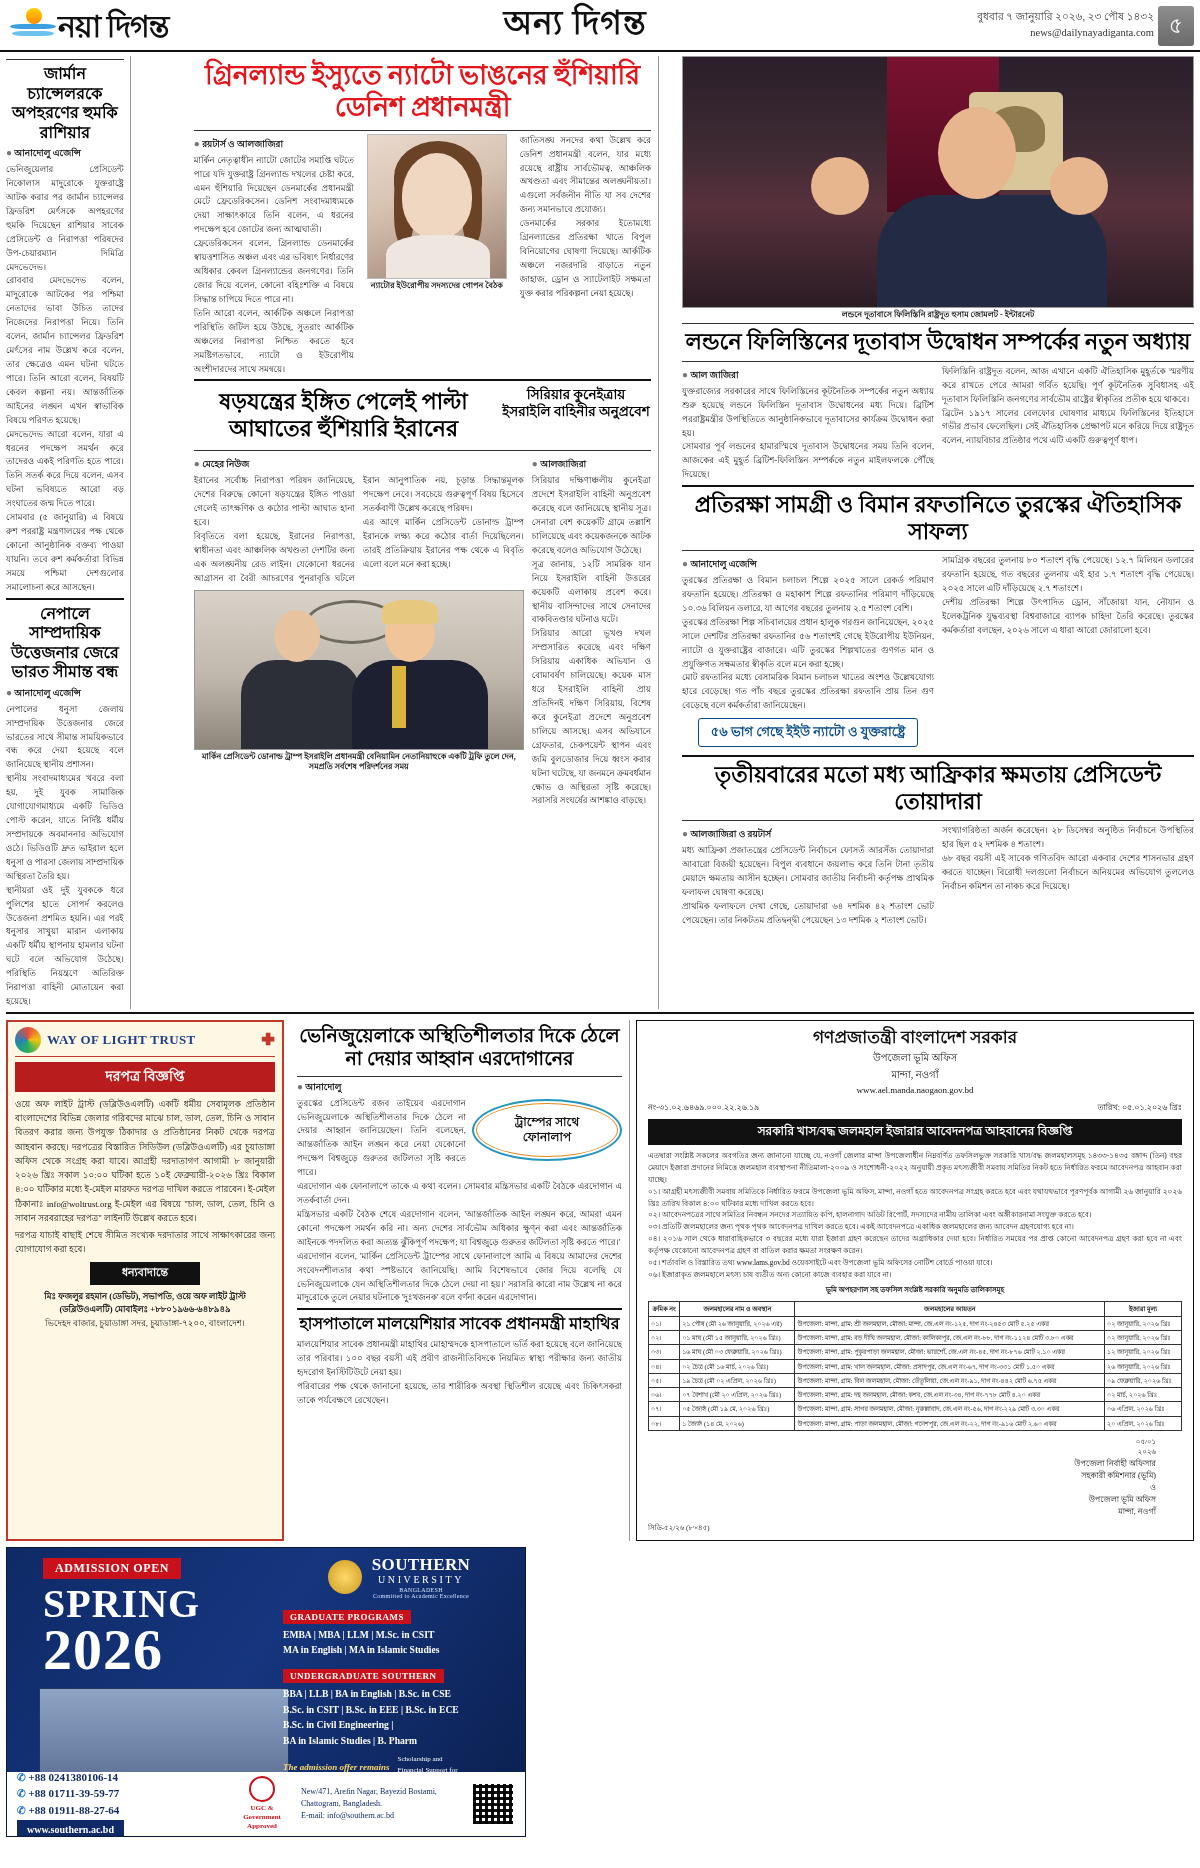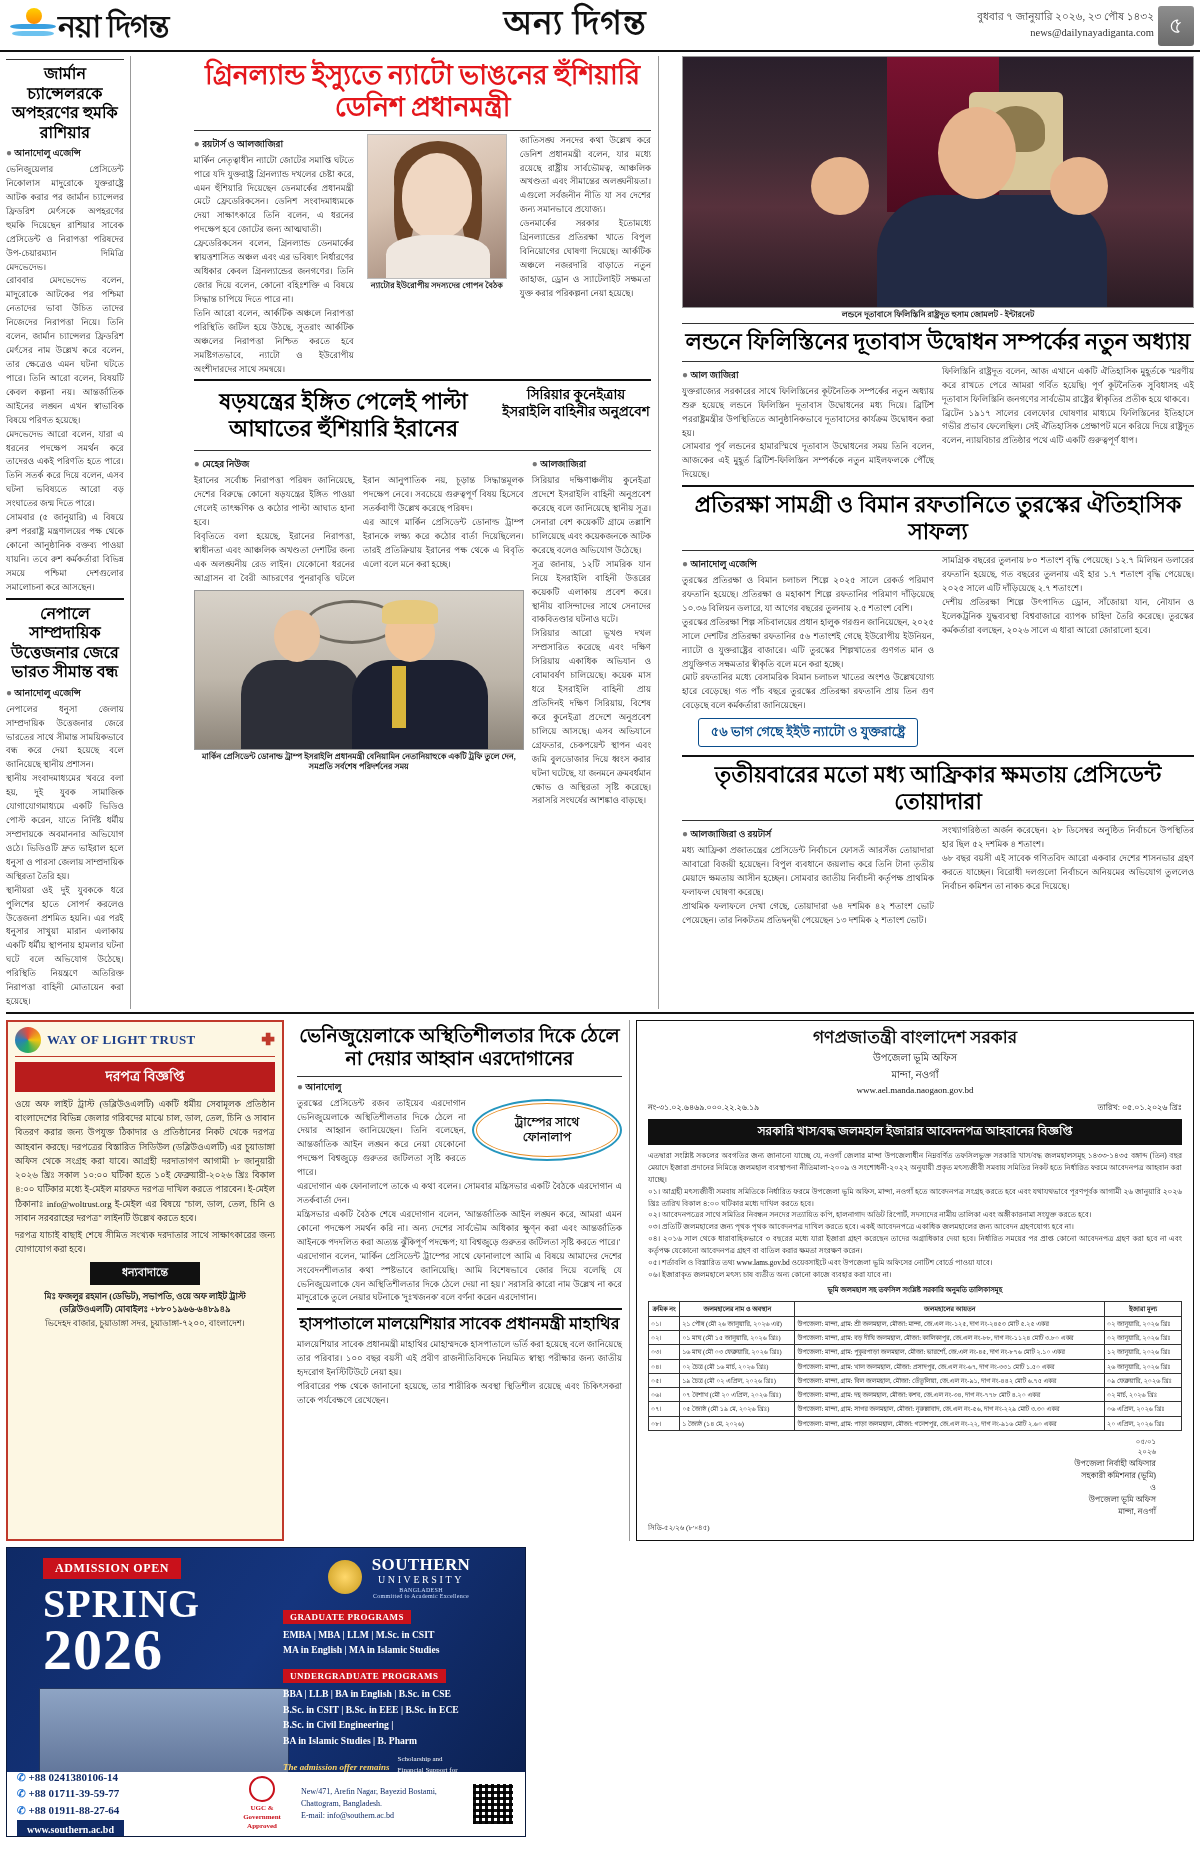--- a/index.html
+++ b/index.html
@@ -423,21 +423,21 @@
           <span>তারিখ: ০৫.০১.২০২৬ খ্রিঃ</span>
         </div>
         <div class="gov-strip">সরকারি খাস/বদ্ধ জলমহাল ইজারার আবেদনপত্র আহবানের বিজ্ঞপ্তি</div>
         <div class="gov-body" style="white-space:pre-line;">এতদ্বারা সংশ্লিষ্ট সকলের অবগতির জন্য জানানো যাচ্ছে যে, নওগাঁ জেলার মান্দা উপজেলাধীন নিম্নবর্ণিত তফসিলভুক্ত সরকারি খাস/বদ্ধ জলমহালসমূহ ১৪৩৩-১৪৩৫ বঙ্গাব্দ (তিন) বছর মেয়াদে ইজারা প্রদানের নিমিত্তে জলমহাল ব্যবস্থাপনা নীতিমালা-২০০৯ ও সংশোধনী-২০২২ অনুযায়ী প্রকৃত মৎস্যজীবী সমবায় সমিতির নিকট হতে নির্ধারিত ফরমে আবেদনপত্র আহবান করা যাচ্ছে।
 ০১। আগ্রহী মৎস্যজীবী সমবায় সমিতিকে নির্ধারিত ফরমে উপজেলা ভূমি অফিস, মান্দা, নওগাঁ হতে আবেদনপত্র সংগ্রহ করতে হবে এবং যথাযথভাবে পূরণপূর্বক আগামী ২৬ জানুয়ারি ২০২৬ খ্রিঃ তারিখ বিকাল ৪:০০ ঘটিকার মধ্যে দাখিল করতে হবে।
 ০২। আবেদনপত্রের সাথে সমিতির নিবন্ধন সনদের সত্যায়িত কপি, হালনাগাদ অডিট রিপোর্ট, সদস্যদের নামীয় তালিকা এবং অঙ্গীকারনামা সংযুক্ত করতে হবে।
 ০৩। প্রতিটি জলমহালের জন্য পৃথক পৃথক আবেদনপত্র দাখিল করতে হবে। একই আবেদনপত্রে একাধিক জলমহালের জন্য আবেদন গ্রহণযোগ্য হবে না।
 ০৪। ২০১৬ সাল থেকে ধারাবাহিকভাবে ৩ বছরের মধ্যে যারা ইজারা গ্রহণ করেছেন তাদের অগ্রাধিকার দেয়া হবে। নির্ধারিত সময়ের পর প্রাপ্ত কোনো আবেদনপত্র গ্রহণ করা হবে না এবং কর্তৃপক্ষ যেকোনো আবেদনপত্র গ্রহণ বা বাতিল করার ক্ষমতা সংরক্ষণ করেন।
 ০৫। শর্তাবলি ও বিস্তারিত তথ্য www.lams.gov.bd ওয়েবসাইটে এবং উপজেলা ভূমি অফিসের নোটিশ বোর্ডে পাওয়া যাবে।
 ০৬। ইজারাকৃত জলমহালে মৎস্য চাষ ব্যতীত অন্য কোনো কাজে ব্যবহার করা যাবে না।</div>
-        <div style="text-align:center;font-size:7px;font-weight:700;margin-top:4px;">ভূমি জলমহাল সহ তফসিল সংশ্লিষ্ট সরকারি অনুমতি তালিকাসমূহ</div>
+        <div style="text-align:center;font-size:7px;font-weight:700;margin-top:4px;">ভূমি অপহরণাল সহ তফসিল সংশ্লিষ্ট সরকারি অনুমতি তালিকাসমূহ</div>
         <table class="gov-tbl">
           <thead>
               <tr>
             <th>ক্রমিক নং</th>
             <th>জলমহালের নাম ও অবস্থান</th>
             <th>জলমহালের আয়তন</th>
             <th>ইজারা মূল্য</th>
           </tr>
             </thead>
           <tbody id="gov-tbody">
@@ -531,21 +531,21 @@
 
         <div class="su-sec">
           <div class="su-sec-h">GRADUATE PROGRAMS</div>
           <div class="su-sec-b">
             <div>EMBA | MBA | LLM | M.Sc. in CSIT</div>
             <div>MA in English | MA in Islamic Studies</div>
           </div>
         </div>
 
         <div class="su-sec">
-          <div class="su-sec-h">UNDERGRADUATE PROGRAMS</div>
+          <div class="su-sec-h">UNDERGRADUATE SOUTHERN</div>
           <div class="su-sec-b">
             <div>BBA | LLB | BA in English | B.Sc. in CSE</div>
             <div>B.Sc. in CSIT | B.Sc. in EEE | B.Sc. in ECE</div>
             <div>B.Sc. in Civil Engineering |</div>
             <div>BA in Islamic Studies | B. Pharm</div>
           </div>
         </div>
 
         <div style="display:flex; gap:8px; margin-top:6px;">
           <div class="su-offer">

